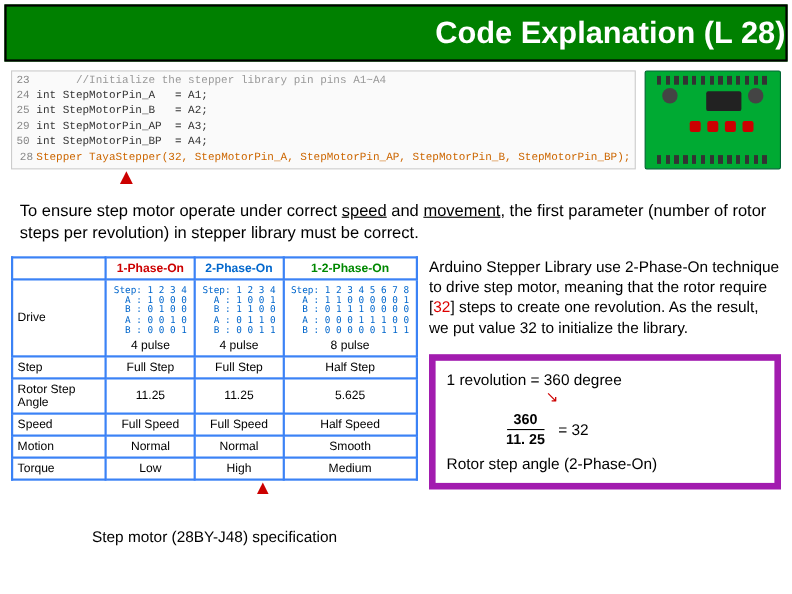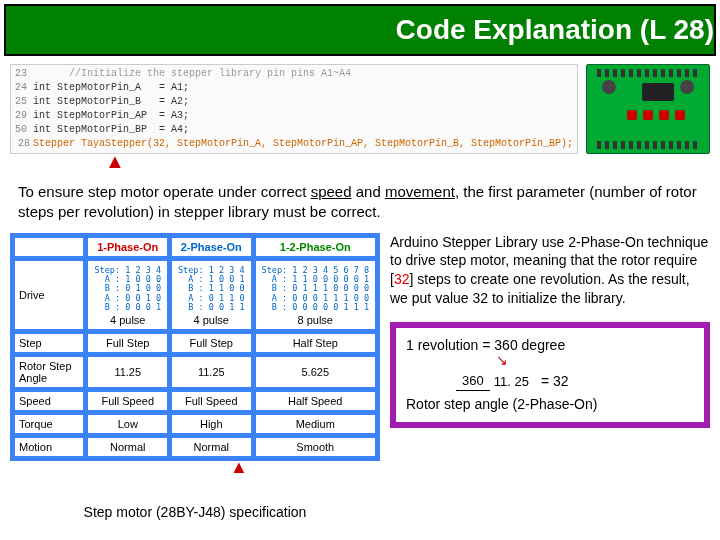--- a/index.html
+++ b/index.html
@@ -18,34 +18,34 @@
   .btns { position: absolute; top: 45px; left: 40px; display: flex; gap: 6px; }
   .btn { width: 10px; height: 10px; background: #c00; border-radius: 2px; }
   .cap { position: absolute; top: 15px; left: 15px; width: 14px; height: 14px; background: #444; border-radius: 50%; }
   .cap2 { position: absolute; top: 15px; right: 15px; width: 14px; height: 14px; background: #444; border-radius: 50%; }
   .arrow-up { position: absolute; left: 105px; top: 150px; color: #c00; font-size: 20px; }
   .explain { margin: 28px 18px 10px 18px; font-size: 15px; line-height: 1.35; }
   .u { text-decoration: underline; }
   .lower { display: flex; margin: 8px 10px 0 10px; gap: 10px; }
   .spec { flex: 0 0 370px; }
   .spec table { border-collapse: collapse; width: 100%; font-size: 11px; }
-  .spec th, .spec td { border: 5px solid #3b82f6; padding: 3px 4px; text-align: center; }
+  .spec th, .spec td { border: 2px solid #3b82f6; padding: 3px 4px; text-align: center; }
   .spec .rh { background: #fff; text-align: left; font-weight: normal; width: 100px; }
   .phase1 { color: #c00; font-weight: bold; }
   .phase2 { color: #06c; font-weight: bold; }
   .phase12 { color: #080; font-weight: bold; margin-top: 47px; }
   .seq { color: #06c; font-family: monospace; font-size: 8.5px; line-height: 1.1; text-align: left; padding: 2px; }
   .drive-cell { padding: 1px 2px; }
   .spec-caption { text-align: center; font-size: 14px; margin-top: 22px; }
   .arrow-up2 { color: #c00; font-size: 18px; position: relative; top: -4px; left: 220px; }
   .right-col { flex: 1; font-size: 14px; line-height: 1.35; }
   .right-col .r32 { color: #d00; }
   .calc-box { border: 6px solid #a21caf; padding: 8px 10px; margin-top: 14px; font-size: 14px; }
   .calc-eq { display: flex; align-items: center; gap: 8px; margin: 6px 0 4px 50px; }
-  .frac { display: inline-flex; flex-direction: row; align-items: center; font-size: 13px; }
+  .frac { display: inline-flex; flex-direction: column; align-items: center; font-size: 13px; font-weight: bold; }
   .frac .num { border-bottom: 1px solid #000; padding: 0 6px; }
   .frac .den { padding: 0 4px; }
   .arrow-down { display: block; margin-left: 90px; color: #c00; font-size: 14px; line-height: 0.8; }
   .calc-caption { margin-top: 4px; text-align: left; }
 </style>
 </head>
 <body>
 
 <div class="title-bar">Code Explanation (L 28)</div>
 
@@ -128,30 +128,30 @@
             <td>11.25</td>
             <td>5.625</td>
           </tr>
       <tr>
             <td class="rh">Speed</td>
             <td>Full Speed</td>
             <td>Full Speed</td>
             <td>Half Speed</td>
           </tr>
       <tr>
+            <td class="rh">Motion</td>
+            <td>Normal</td>
+            <td>Normal</td>
+            <td>Smooth</td>
+          </tr>
+      <tr>
             <td class="rh">Torque</td>
             <td>Low</td>
             <td>High</td>
             <td>Medium</td>
-          </tr>
-      <tr>
-            <td class="rh">Motion</td>
-            <td>Normal</td>
-            <td>Normal</td>
-            <td>Smooth</td>
           </tr>
     </tbody>
       </table>
     <div class="arrow-up2">▲</div>
     <div class="spec-caption">Step motor (28BY-J48) specification</div>
   </div>
 
   <div class="right-col">
     <p>
       <span>Arduino Stepper Library use 2-Phase-On technique to drive step motor, meaning that the rotor require [</span><span class="r32">32</span><span>] steps to create one revolution.  As the result, we put value 32 to initialize the library.</span>

